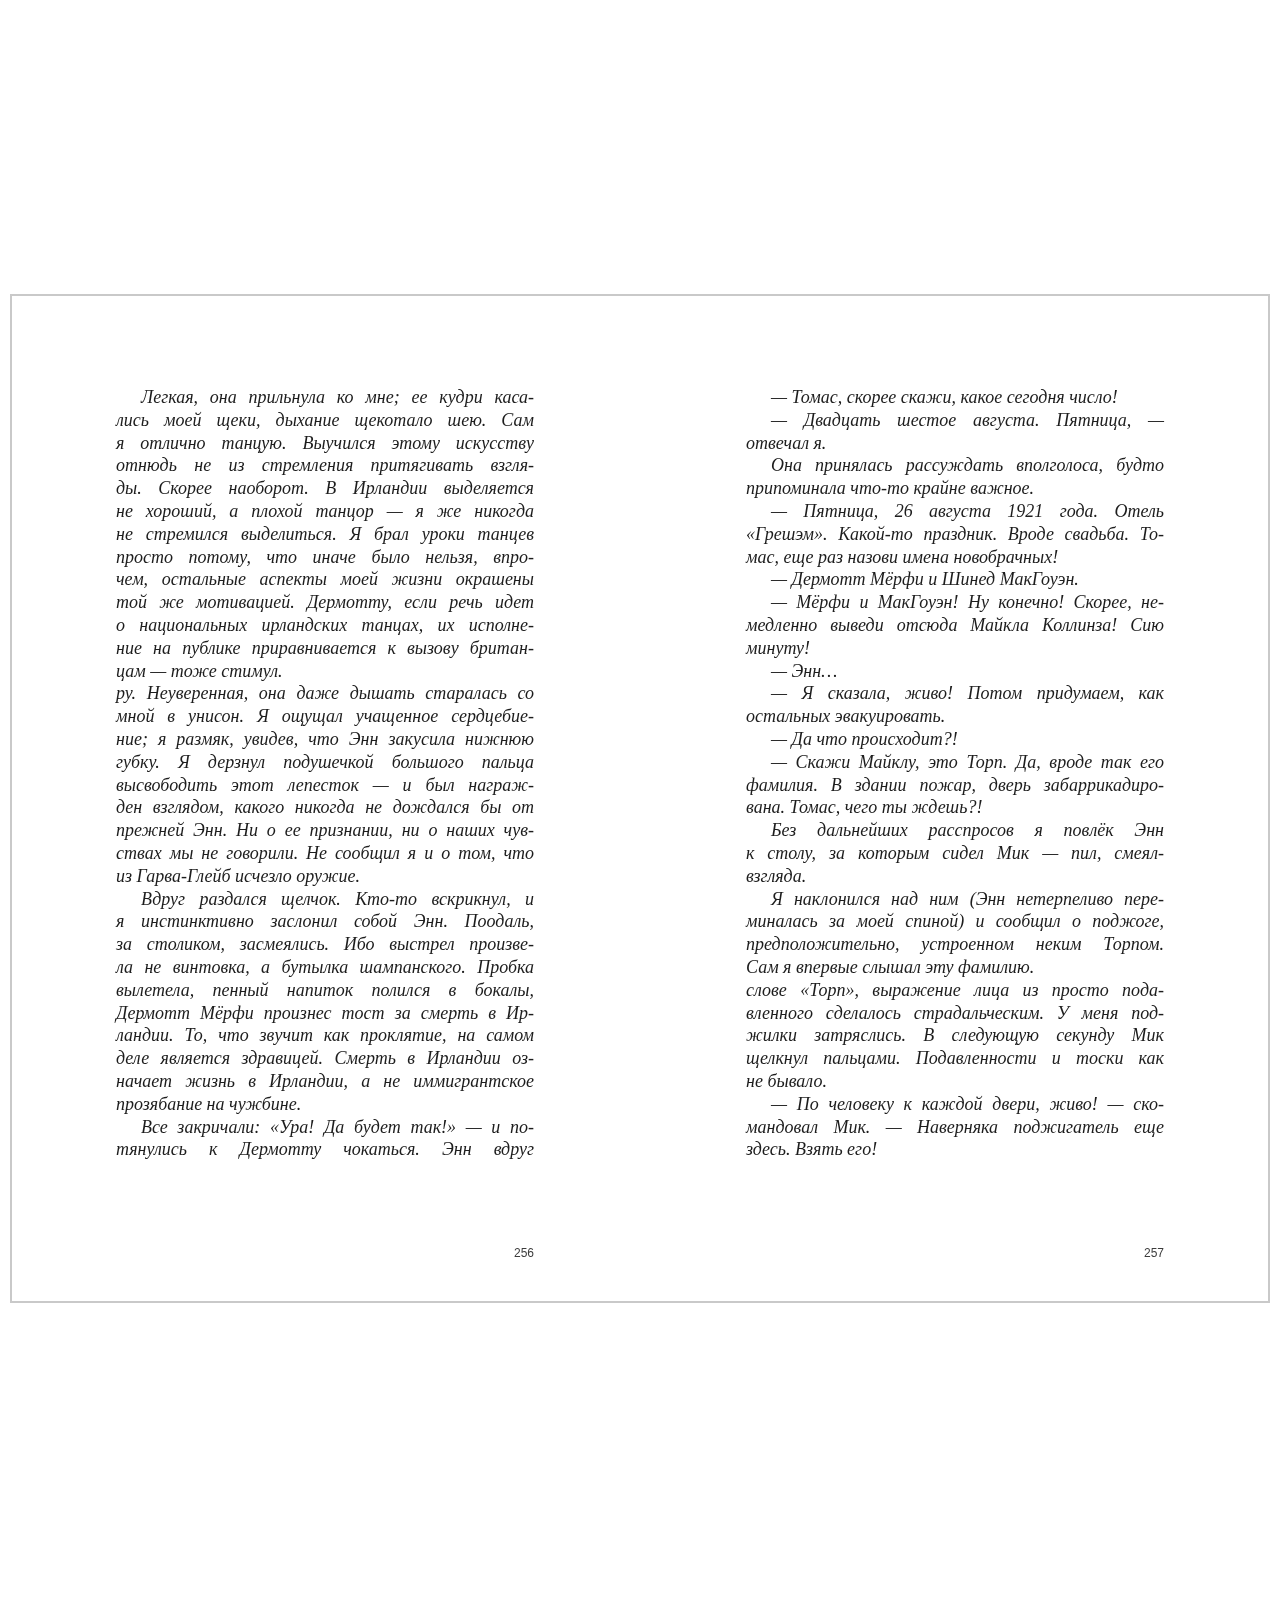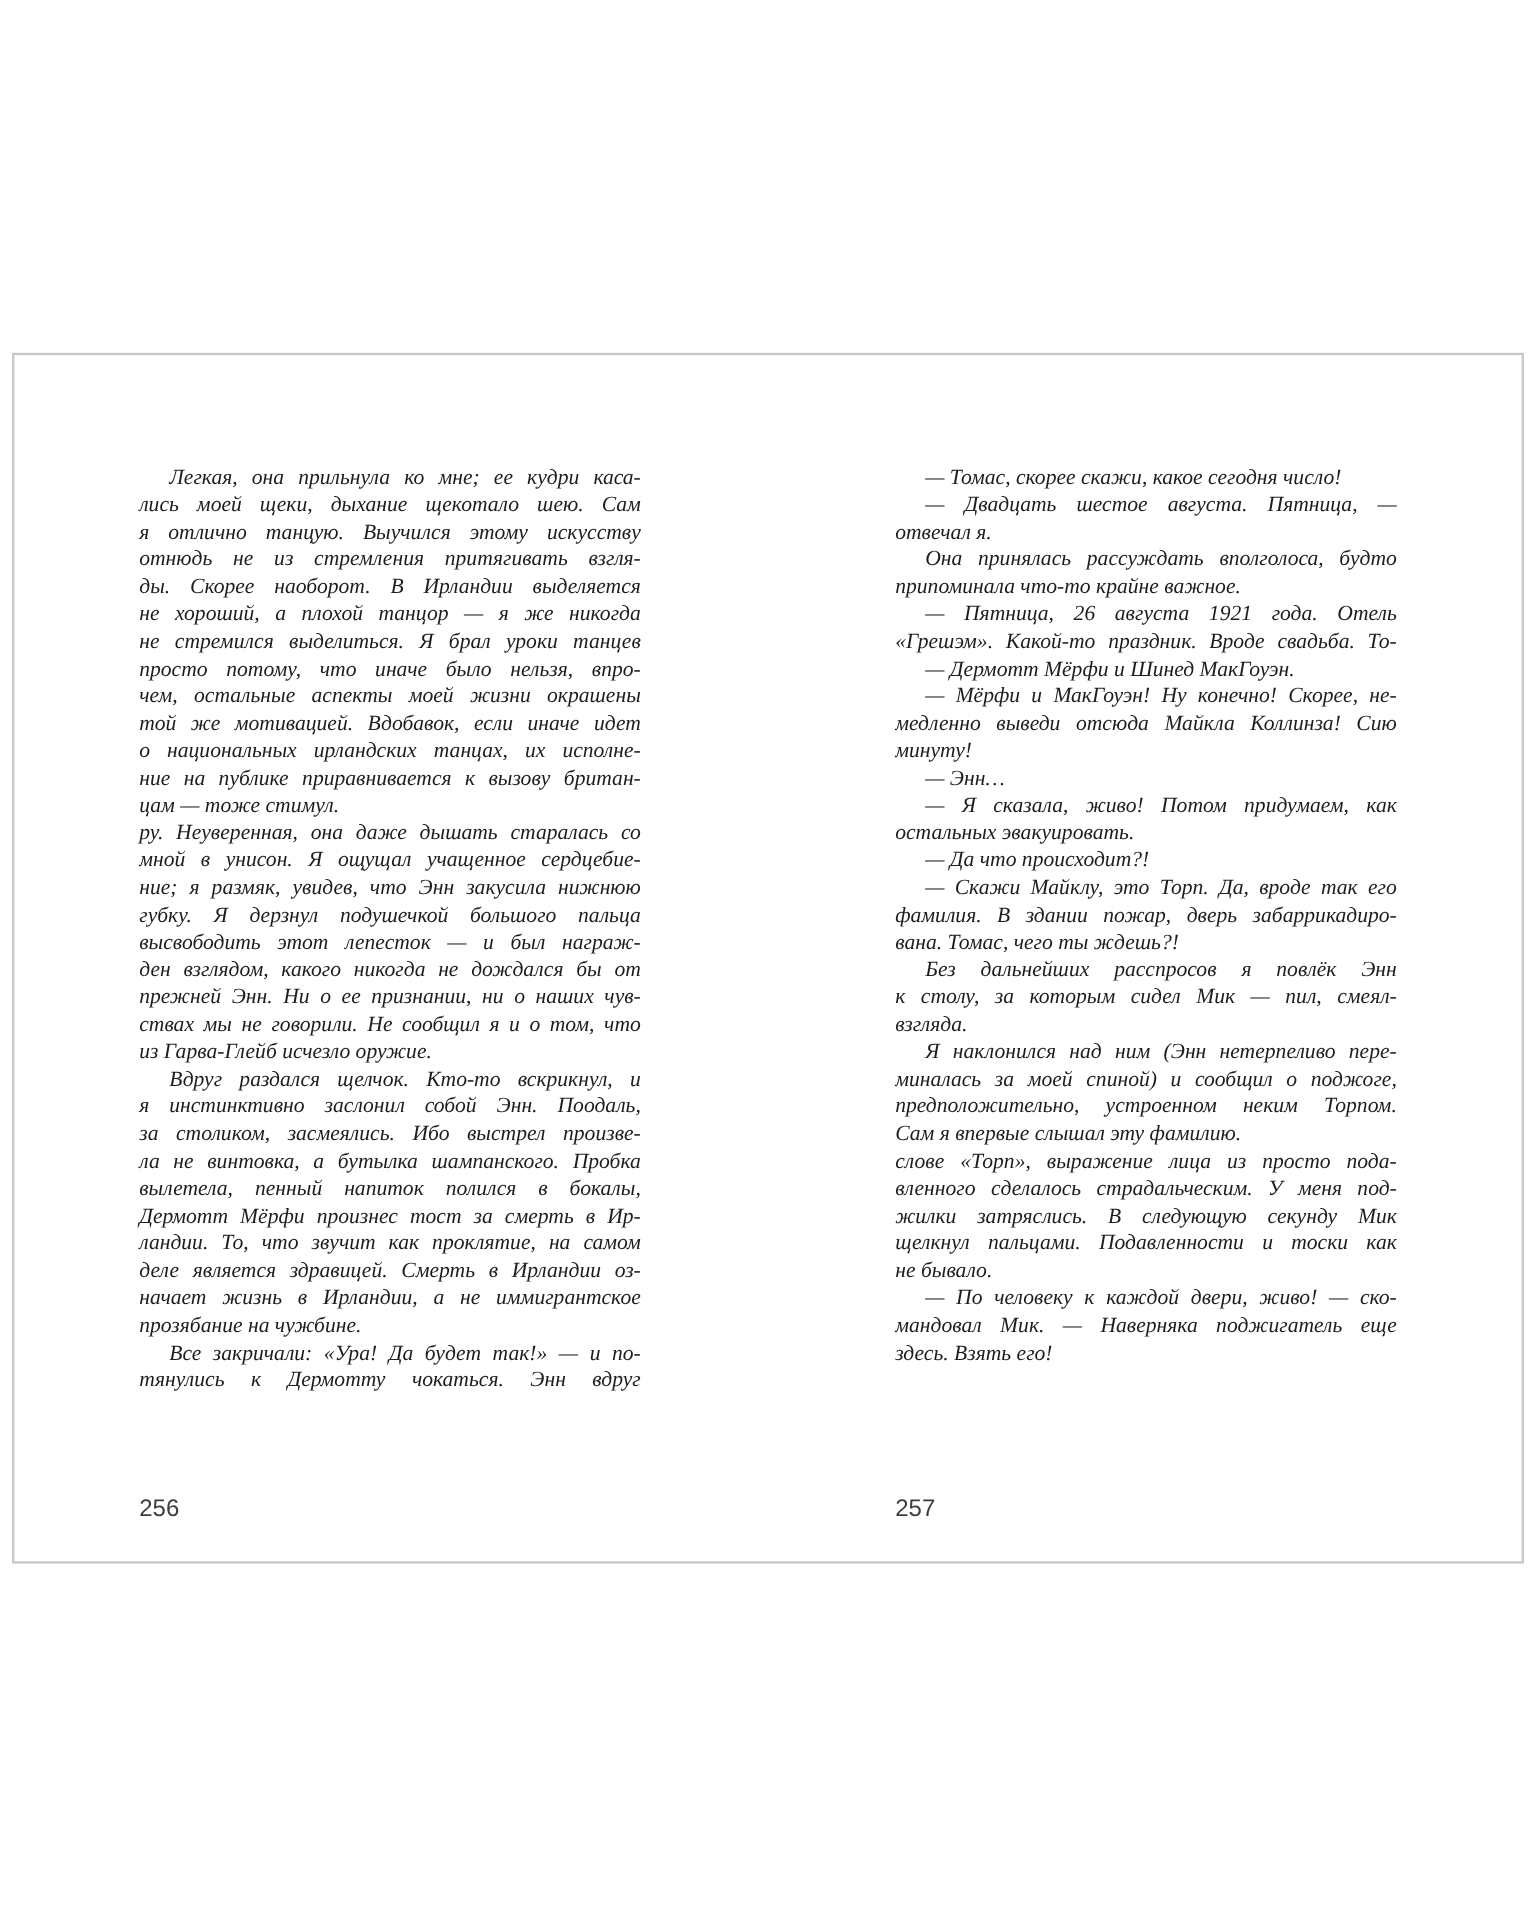--- a/index.html
+++ b/index.html
@@ -43,24 +43,24 @@
     text-align: justify;
     text-align-last: justify;
     white-space: normal;
   }
   .line.end { text-align-last: auto; }
   .line.first { text-indent: 25px; }
   .pagenum {
     position: absolute;
     top: 1246px;
     width: 418px;
-    text-align: left;
+    text-align: right;
     font-family: "Liberation Sans", "DejaVu Sans", sans-serif;
     font-style: normal;
-    font-size: 20px;
+    font-size: 12px;
     color: #3c3c3c;
   }
   .pagenum.left  { left: 116px; }
   .pagenum.right { left: 746px; }
 </style>
 </head>
 <body>
 
 <div class="canvas">
   <div class="frame"></div>
@@ -69,21 +69,21 @@
       <div class="para">
         <div class="line first">Легкая, она прильнула ко мне; ее кудри каса-</div>
         <div class="line">лись моей щеки, дыхание щекотало шею. Сам</div>
         <div class="line">я отлично танцую. Выучился этому искусству</div>
         <div class="line">отнюдь не из стремления притягивать взгля-</div>
         <div class="line">ды. Скорее наоборот. В Ирландии выделяется</div>
         <div class="line">не хороший, а плохой танцор — я же никогда</div>
         <div class="line">не стремился выделиться. Я брал уроки танцев</div>
         <div class="line">просто потому, что иначе было нельзя, впро-</div>
         <div class="line">чем, остальные аспекты моей жизни окрашены</div>
-        <div class="line">той же мотивацией. Вдобавок, если иначе идет</div>
+        <div class="line">той же мотивацией. Дермотту, если речь идет</div>
         <div class="line">о национальных ирландских танцах, их исполне-</div>
         <div class="line">ние на публике приравнивается к вызову британ-</div>
         <div class="line end">цам — тоже стимул.</div>
       </div>
       <div class="para">
         <div class="line">ру. Неуверенная, она даже дышать старалась со</div>
         <div class="line">мной в унисон. Я ощущал учащенное сердцебие-</div>
         <div class="line">ние; я размяк, увидев, что Энн закусила нижнюю</div>
         <div class="line">губку. Я дерзнул подушечкой большого пальца</div>
         <div class="line">высвободить этот лепесток — и был награж-</div>
@@ -118,20 +118,21 @@
         <div class="line first">— Двадцать шестое августа. Пятница, —</div>
         <div class="line end">отвечал я.</div>
       </div>
       <div class="para">
         <div class="line first">Она принялась рассуждать вполголоса, будто</div>
         <div class="line end">припоминала что-то крайне важное.</div>
       </div>
       <div class="para">
         <div class="line first">— Пятница, 26 августа 1921 года. Отель</div>
         <div class="line">«Грешэм». Какой-то праздник. Вроде свадьба. То-</div>
+        <div class="line end">мас, еще раз назови имена новобрачных!</div>
       </div>
       <div class="para">
         <div class="line first end">— Дермотт Мёрфи и Шинед МакГоуэн.</div>
       </div>
       <div class="para">
         <div class="line first">— Мёрфи и МакГоуэн! Ну конечно! Скорее, не-</div>
         <div class="line">медленно выведи отсюда Майкла Коллинза! Сию</div>
         <div class="line end">минуту!</div>
       </div>
       <div class="para">

